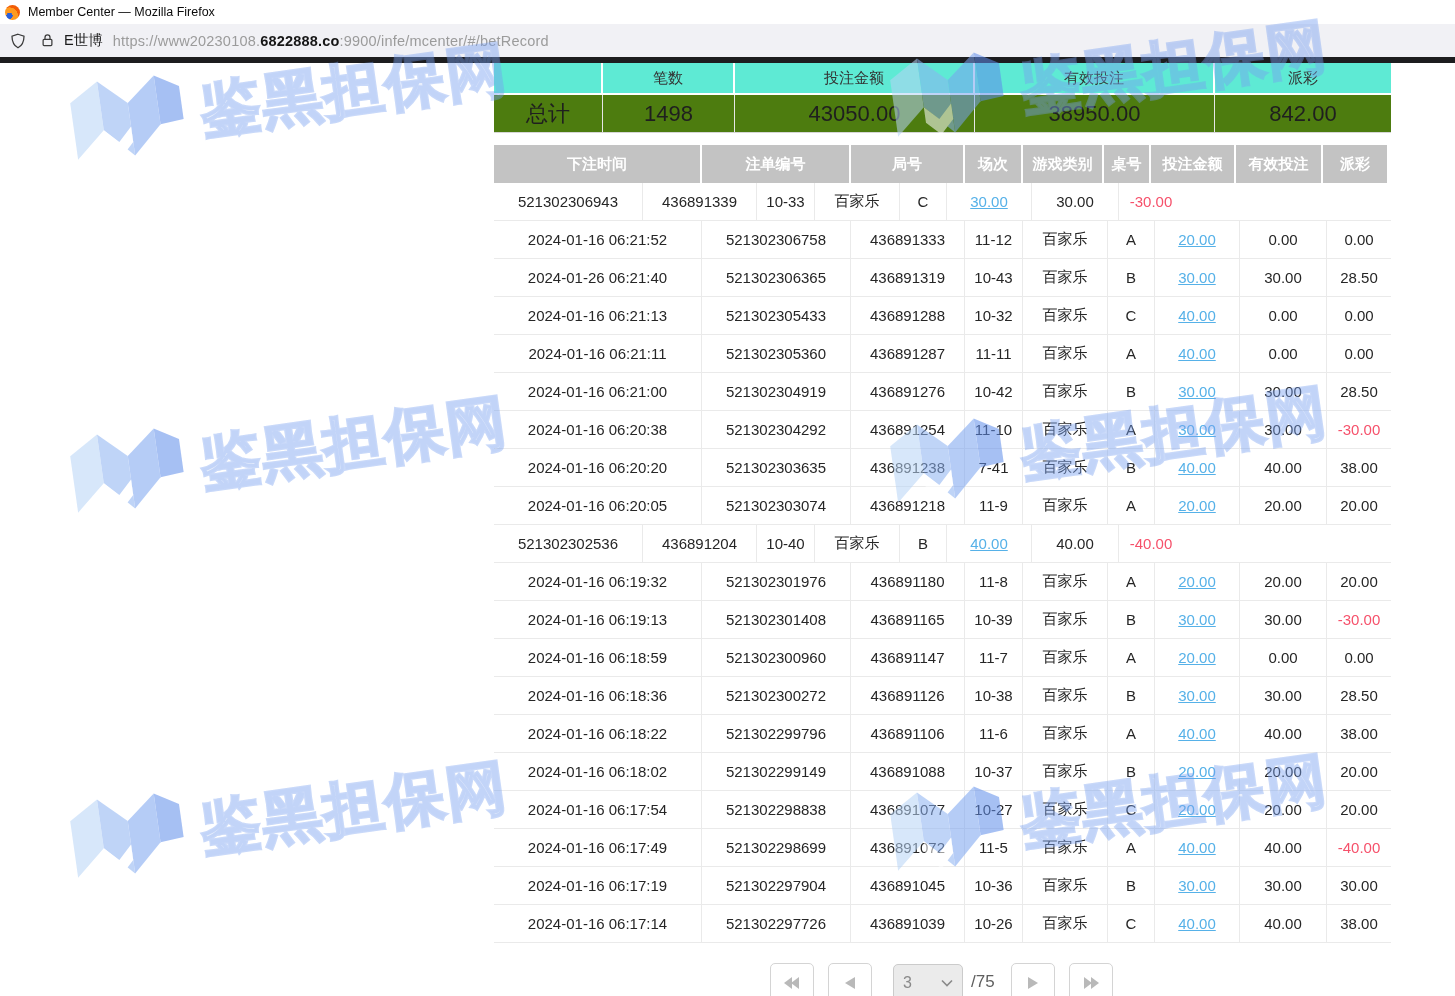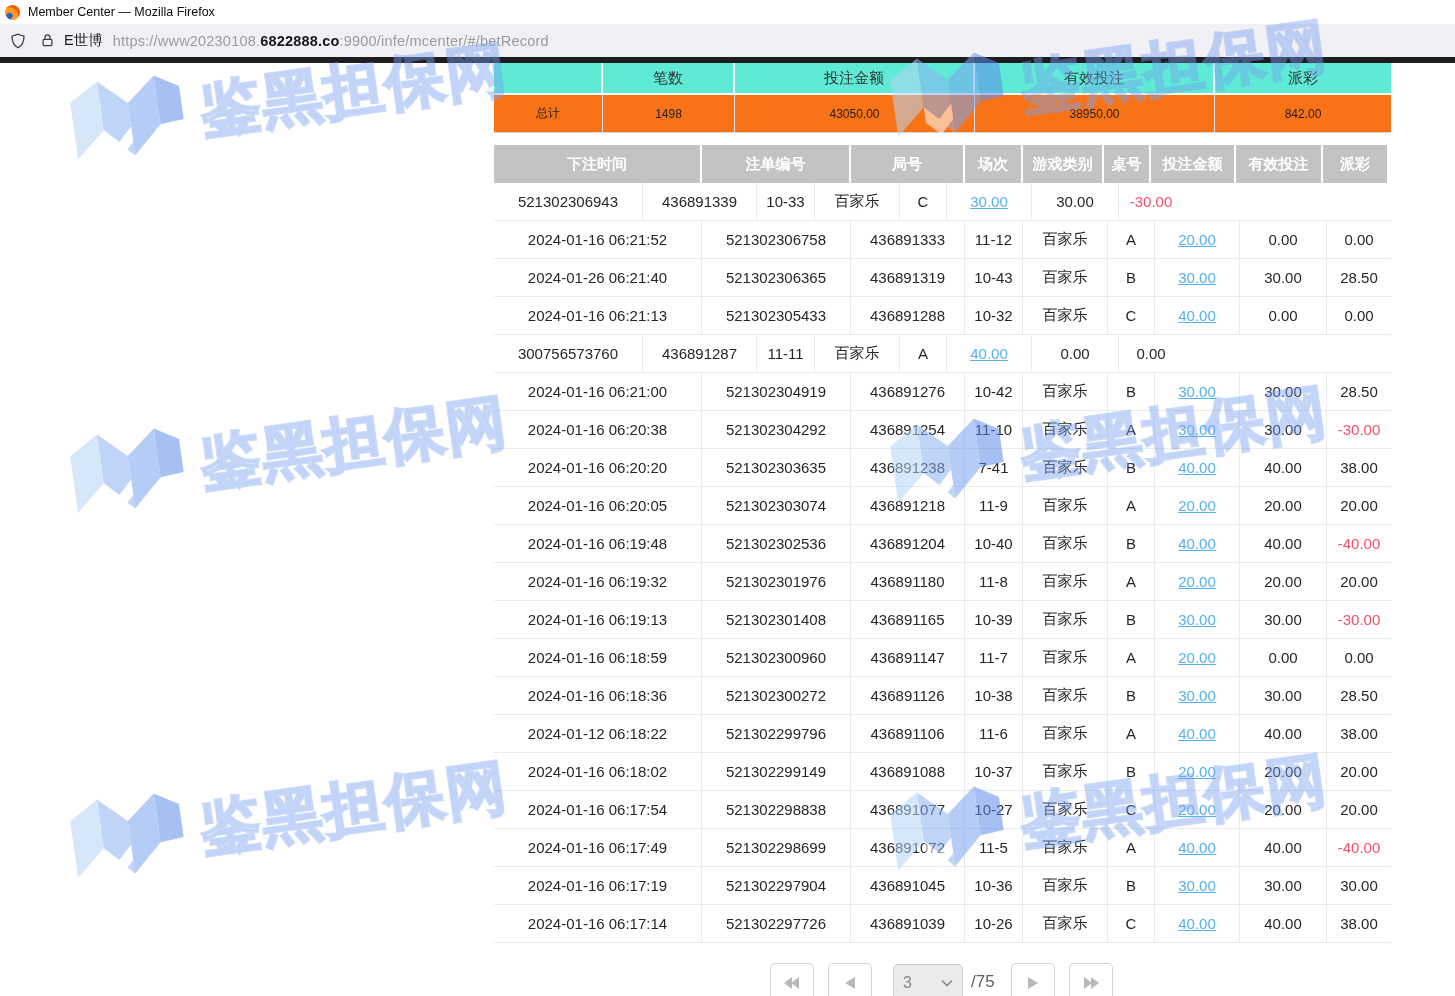--- a/index.html
+++ b/index.html
@@ -24,22 +24,22 @@
   .url-domain{color:#161616;font-weight:700;}
   .dark-strip{position:absolute;top:57px;left:0;right:0;height:6px;background:#1d1d1f;}
 
   
   .summary-table{position:absolute;left:494px;top:63px;width:897px;}
   .sum-header{display:flex;height:32px;}
   .sum-hcell{background:#5eead4;border-right:2px solid #fff;border-bottom:2px solid #fff;
     display:flex;align-items:center;justify-content:center;font-size:15px;color:#333;box-sizing:border-box;}
   .sum-hcell:last-child{border-right:none;}
   .sum-row{display:flex;height:37px;border-bottom:1px solid #d6d6d6;}
-  .sum-cell{background:#f97316;border-right:1px solid #e6e6e6;display:flex;align-items:center;
-    justify-content:center;font-size:12px;color:#1f1f1f;box-sizing:border-box;}
+  .sum-cell{background:#4d7c0f;border-right:1px solid #e6e6e6;display:flex;align-items:center;
+    justify-content:center;font-size:22px;color:#1f1f1f;box-sizing:border-box;}
   .sum-cell:last-child{border-right:none;}
 
   
   .bet-table{position:absolute;left:494px;top:145px;width:897px;}
   .bt-header{display:flex;height:38px;}
   .bt-hcell{background:#c3c3c3;color:#fff;font-size:15px;font-weight:700;border-right:2px solid #fff;
     display:flex;align-items:center;justify-content:center;box-sizing:border-box;}
   .bt-hcell:last-child{border-right:none;}
   .bt-row{display:flex;height:38px;border-bottom:1px solid #eaeaea;box-sizing:border-box;}
   .bt-cell{border-right:1px solid #eaeaea;display:flex;align-items:center;justify-content:center;
@@ -169,21 +169,22 @@
         <div class="bt-cell" style="width: 58px;">10-32</div>
         <div class="bt-cell" style="width: 85px;">百家乐</div>
         <div class="bt-cell" style="width: 47px;">C</div>
         <div class="bt-cell" style="width: 85px;">
           <span class="bet-link">40.00</span>
         </div>
         <div class="bt-cell" style="width: 87px;">0.00</div>
         <div class="bt-cell" style="width: 64px;">0.00</div>
       </div>
       <div class="bt-row">
-        <div class="bt-cell" style="width: 149px;">300756573760</div>
+        <div class="bt-cell" style="width: 208px;">2024-01-16 06:21:11</div>
+        <div class="bt-cell" style="width: 149px;">521302305360</div>
         <div class="bt-cell" style="width: 114px;">436891287</div>
         <div class="bt-cell" style="width: 58px;">11-11</div>
         <div class="bt-cell" style="width: 85px;">百家乐</div>
         <div class="bt-cell" style="width: 47px;">A</div>
         <div class="bt-cell" style="width: 85px;">
           <span class="bet-link">40.00</span>
         </div>
         <div class="bt-cell" style="width: 87px;">0.00</div>
         <div class="bt-cell" style="width: 64px;">0.00</div>
       </div>
@@ -233,21 +234,20 @@
         <div class="bt-cell" style="width: 58px;">11-9</div>
         <div class="bt-cell" style="width: 85px;">百家乐</div>
         <div class="bt-cell" style="width: 47px;">A</div>
         <div class="bt-cell" style="width: 85px;">
           <span class="bet-link">20.00</span>
         </div>
         <div class="bt-cell" style="width: 87px;">20.00</div>
         <div class="bt-cell" style="width: 64px;">20.00</div>
       </div>
       <div class="bt-row">
-        <div class="bt-cell" style="width: 208px;">2024-01-16 06:19:48</div>
         <div class="bt-cell" style="width: 149px;">521302302536</div>
         <div class="bt-cell" style="width: 114px;">436891204</div>
         <div class="bt-cell" style="width: 58px;">10-40</div>
         <div class="bt-cell" style="width: 85px;">百家乐</div>
         <div class="bt-cell" style="width: 47px;">B</div>
         <div class="bt-cell" style="width: 85px;">
           <span class="bet-link">40.00</span>
         </div>
         <div class="bt-cell" style="width: 87px;">40.00</div>
         <div class="bt-cell neg" style="width: 64px;">-40.00</div>
@@ -298,21 +298,21 @@
         <div class="bt-cell" style="width: 58px;">10-38</div>
         <div class="bt-cell" style="width: 85px;">百家乐</div>
         <div class="bt-cell" style="width: 47px;">B</div>
         <div class="bt-cell" style="width: 85px;">
           <span class="bet-link">30.00</span>
         </div>
         <div class="bt-cell" style="width: 87px;">30.00</div>
         <div class="bt-cell" style="width: 64px;">28.50</div>
       </div>
       <div class="bt-row">
-        <div class="bt-cell" style="width: 208px;">2024-01-12 06:18:22</div>
+        <div class="bt-cell" style="width: 208px;">2024-01-16 06:18:22</div>
         <div class="bt-cell" style="width: 149px;">521302299796</div>
         <div class="bt-cell" style="width: 114px;">436891106</div>
         <div class="bt-cell" style="width: 58px;">11-6</div>
         <div class="bt-cell" style="width: 85px;">百家乐</div>
         <div class="bt-cell" style="width: 47px;">A</div>
         <div class="bt-cell" style="width: 85px;">
           <span class="bet-link">40.00</span>
         </div>
         <div class="bt-cell" style="width: 87px;">40.00</div>
         <div class="bt-cell" style="width: 64px;">38.00</div>

